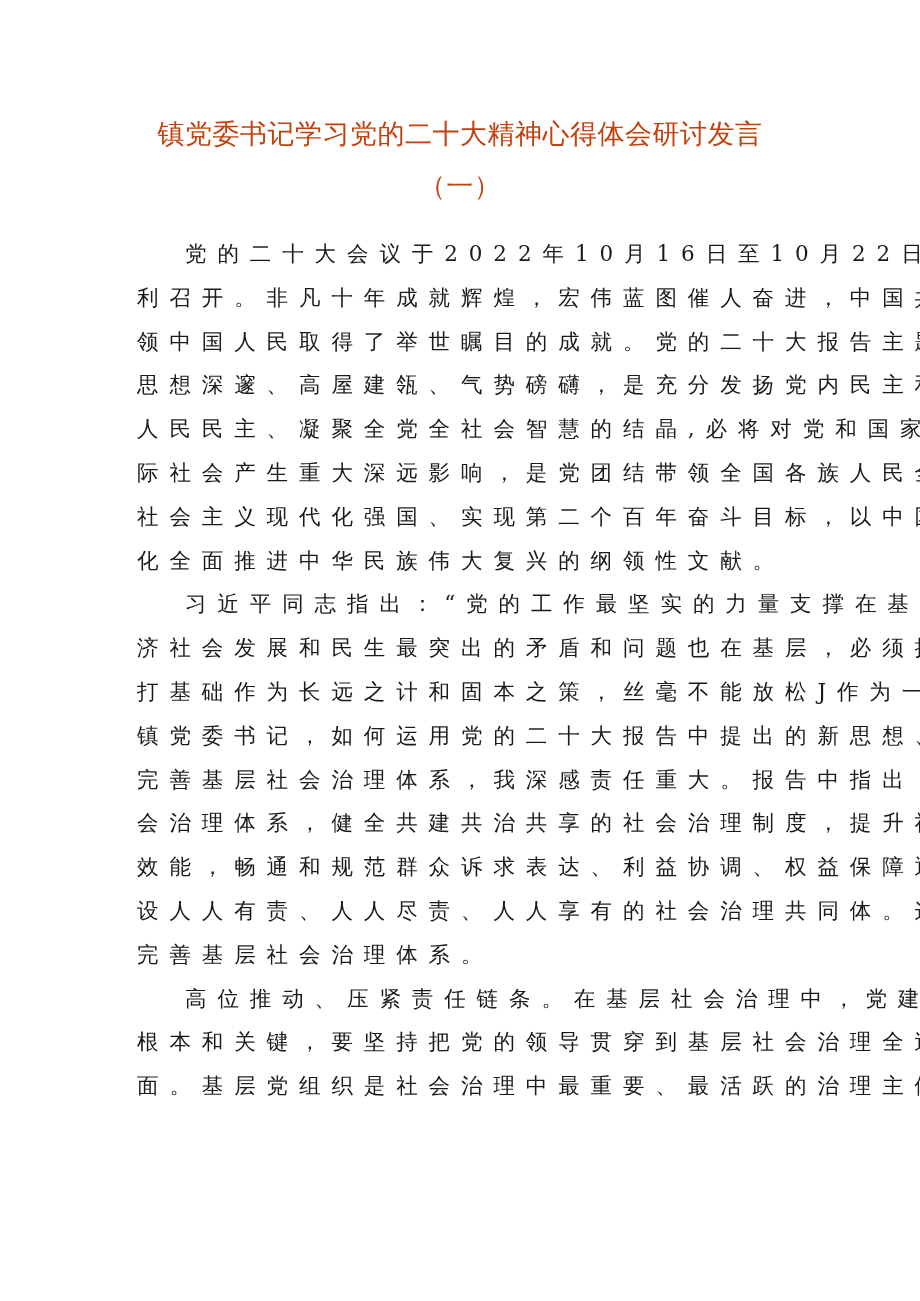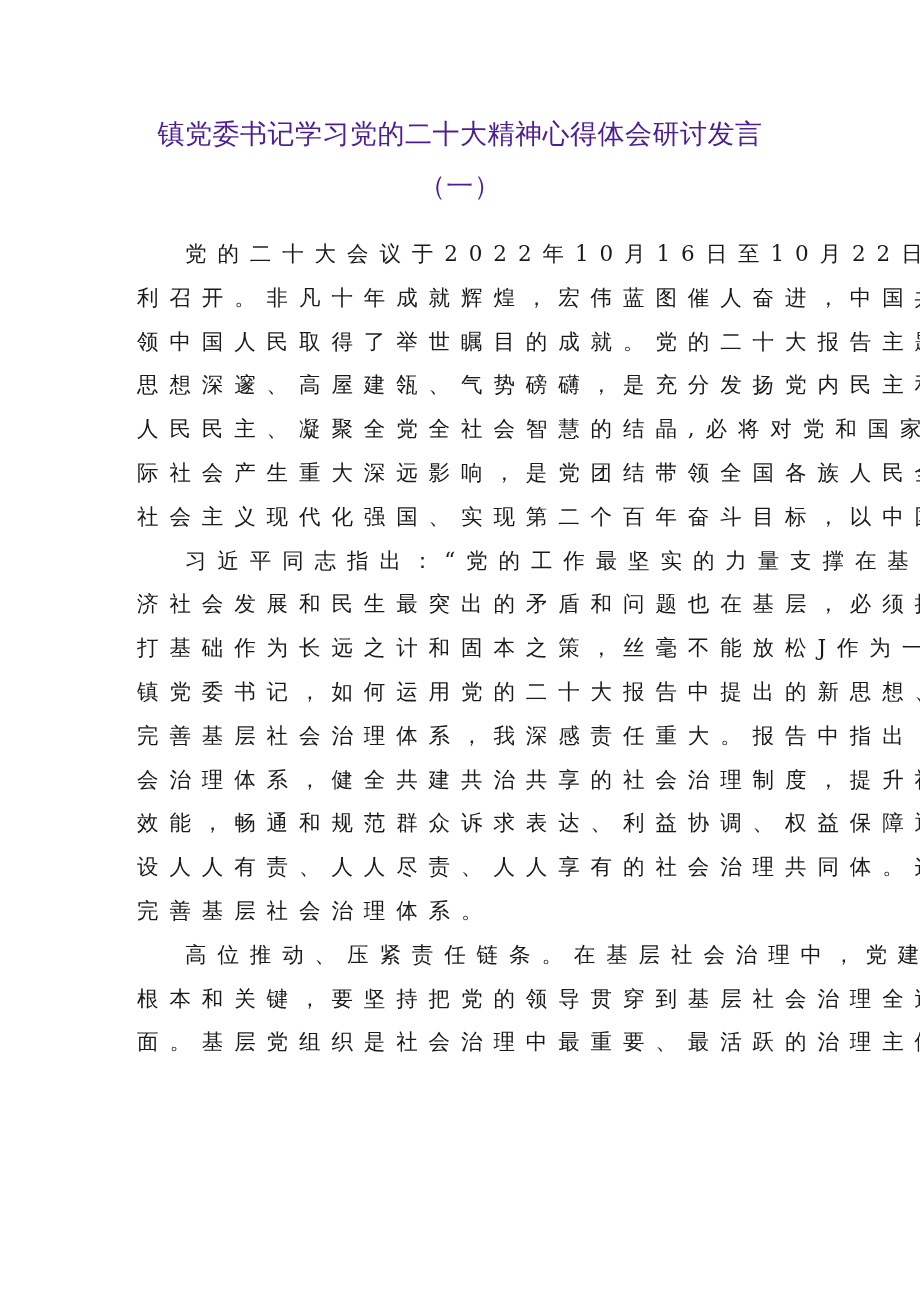--- a/index.html
+++ b/index.html
@@ -1,20 +1,20 @@
 <!DOCTYPE html>
 <html><head>
 <meta charset="utf-8">
 <style>
   html, body { margin: 0; padding: 0; background: #ffffff; }
   body { width: 920px; height: 1301px; overflow: hidden; position: relative; }
   .page { position: absolute; left: 0; top: 0; width: 920px; height: 1301px; background: #fff; }
   .title {
     position: absolute; left: 0; width: 920px; text-align: center;
-    font-family: "DejaVu Sans", sans-serif; font-size: 27px; color: #4c1d95;
+    font-family: "DejaVu Sans", sans-serif; font-size: 27px; color: #c2410c;
     letter-spacing: 0.5px;
   }
   .title1 { top: 116px; }
   .title2 { top: 168px; }
   .body {
     position: absolute; left: 137px; top: 232px; width: 660px;
     font-family: "DejaVu Serif", serif; font-size: 21.5px; color: #1a1a1a;
     line-height: 43.8px; letter-spacing: 10.9px;
     text-align: justify; text-align-last: justify;
   }
@@ -32,20 +32,21 @@
 
   <div class="body">
     <p>
       <span class="line indent">党的二十大会议于2022年10月16日至10月22日在北京胜</span>
       <span class="line">利召开。非凡十年成就辉煌，宏伟蓝图催人奋进，中国共产党带</span>
       <span class="line">领中国人民取得了举世瞩目的成就。党的二十大报告主题鲜明、</span>
       <span class="line">思想深邃、高屋建瓴、气势磅礴，是充分发扬党内民主和全过程</span>
       <span class="line">人民民主、凝聚全党全社会智慧的结晶,必将对党和国家事业及国</span>
       <span class="line">际社会产生重大深远影响，是党团结带领全国各族人民全面建成</span>
       <span class="line">社会主义现代化强国、实现第二个百年奋斗目标，以中国式现代</span>
+      <span class="line last">化全面推进中华民族伟大复兴的纲领性文献。</span>
     </p>
     <p>
       <span class="line indent">习近平同志指出：“党的工作最坚实的力量支撑在基层，经</span>
       <span class="line">济社会发展和民生最突出的矛盾和问题也在基层，必须把抓基层</span>
       <span class="line">打基础作为长远之计和固本之策，丝毫不能放松J作为一名基层</span>
       <span class="line">镇党委书记，如何运用党的二十大报告中提出的新思想、新观点</span>
       <span class="line">完善基层社会治理体系，我深感责任重大。报告中指出：完善社</span>
       <span class="line">会治理体系，健全共建共治共享的社会治理制度，提升社会治理</span>
       <span class="line">效能，畅通和规范群众诉求表达、利益协调、权益保障通道，建</span>
       <span class="line">设人人有责、人人尽责、人人享有的社会治理共同体。这为我们</span>

